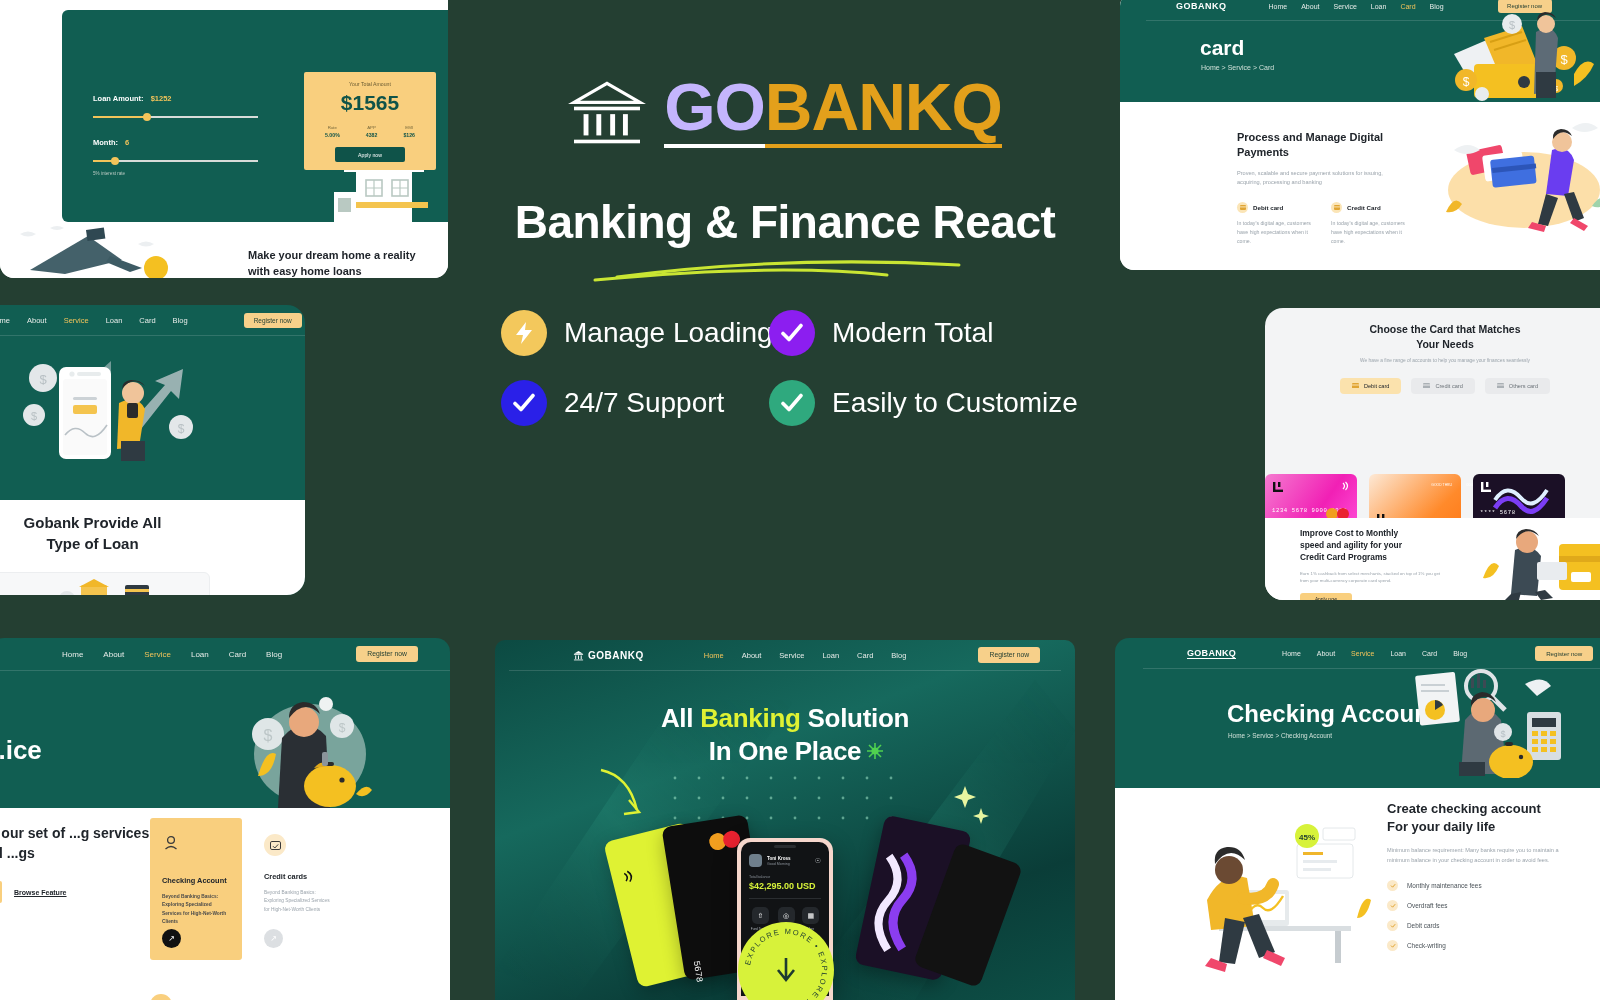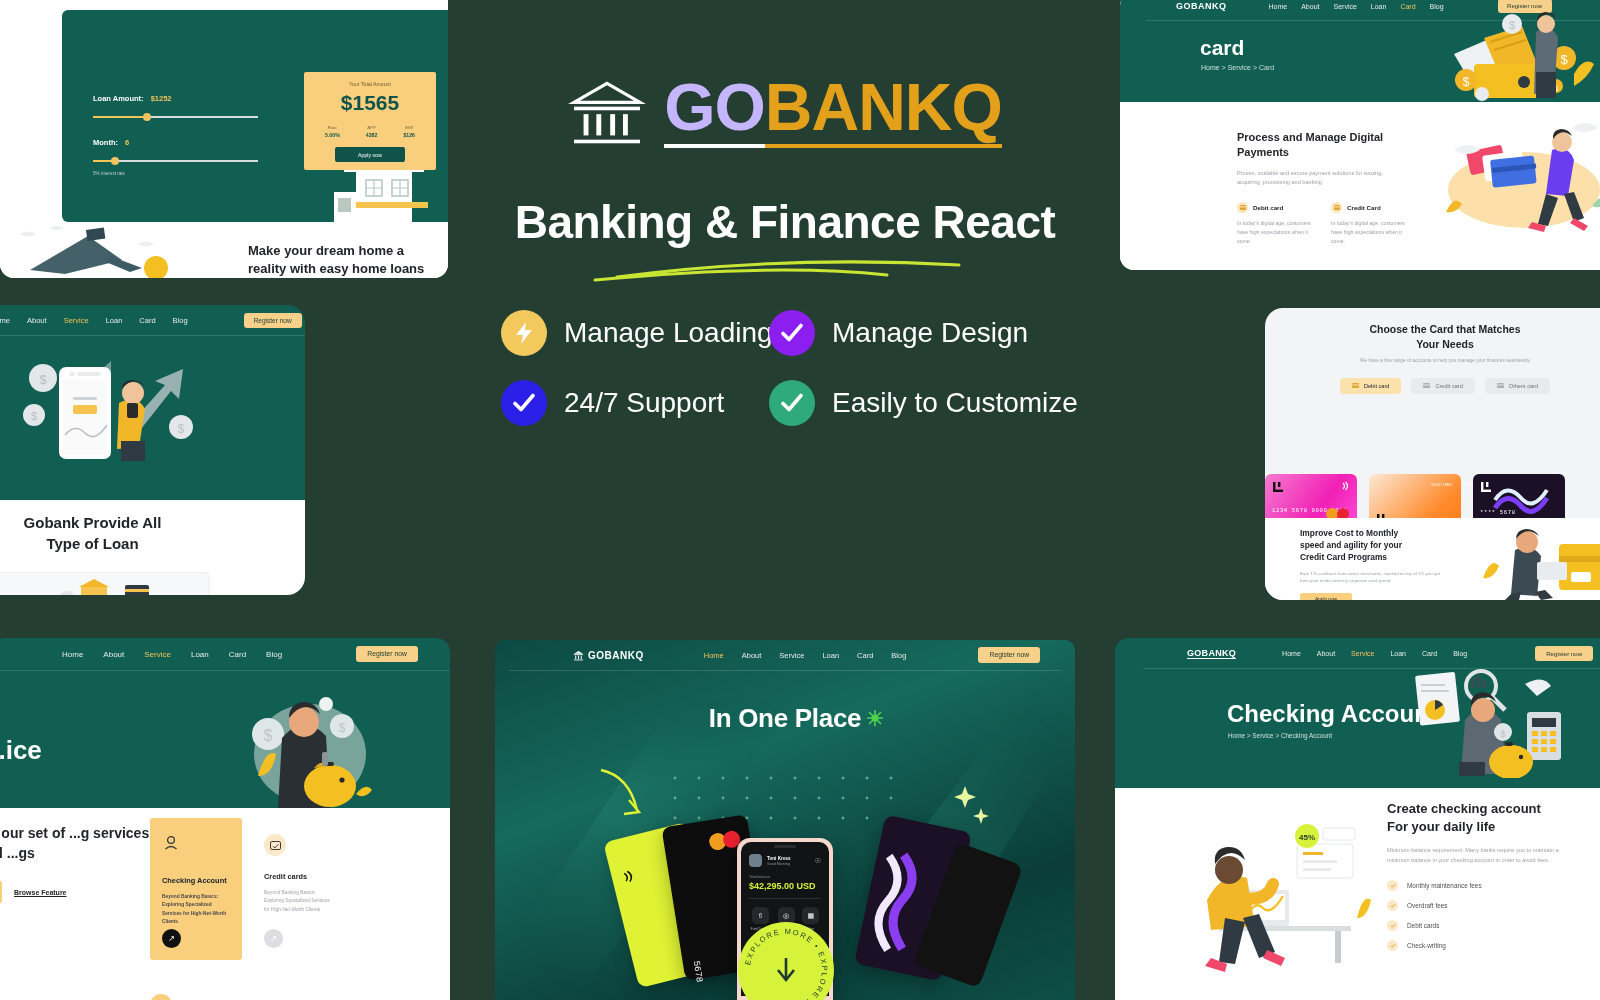--- a/index.html
+++ b/index.html
@@ -118,21 +118,21 @@
     <div style="position:absolute;left:0;bottom:0;width:448px;height:56px;background:#fff;">
       <svg width="180" height="56" viewBox="0 0 180 56" style="position:absolute;left:10px;top:0;">
         <path d="M20 48 L78 14 L112 38 L55 52 Z" fill="#44616a"></path>
         <rect x="76" y="8" width="18" height="11" fill="#2f4852" transform="rotate(-8 76 8)"></rect>
         <path d="M100 34 L132 46 L120 50 L96 40 Z" fill="#3d5b64"></path>
         <circle cx="146" cy="46" r="12" fill="#f4c021"></circle>
         <path d="M10 12 q8 -5 16 0 q-8 5 -16 0" fill="#eceff1"></path>
         <path d="M40 6 q7 -4 14 0 q-7 4 -14 0" fill="#eceff1"></path>
         <path d="M128 22 q8 -5 16 0 q-8 5 -16 0" fill="#eceff1"></path>
       </svg>
-      <div style="position:absolute;left:248px;top:20px;width:180px;color:#20252b;font-weight:700;font-size:13px;line-height:1.42;">Make your dream home a reality with easy home loans</div>
+      <div style="position:absolute;left:248px;top:26px;width:180px;color:#20252b;font-weight:700;font-size:11px;line-height:1.42;">Make your dream home a reality with easy home loans</div>
     </div>
   </div>
 
   <div class="panel" style="left:-140px;top:305px;width:445px;height:290px;border-radius:0 18px 18px 0;background:#115e52;">
     <div class="navbar" style="height:30px;padding:0 0 0 130px;">
       <div class="nav-links" style="margin-left:0;gap:17px;font-size:7.5px;">
         <span>Home</span>
         <span>About</span>
         <span class="active">Service</span>
         <span>Loan</span>
@@ -510,20 +510,23 @@
         <span>Service</span>
         <span>Loan</span>
         <span>Card</span>
         <span>Blog</span>
       </div>
       <div class="reg-btn" style="width:62px;height:16px;font-size:6.8px;line-height:16px;margin-left:72px;">Register now</div>
     </div>
     <div class="hair" style="margin:0 14px;"></div>
 
     <div style="position:absolute;left:0;right:0;top:62px;text-align:center;color:#fff;font-weight:700;font-size:26px;line-height:1.25;letter-spacing:-.3px;">
+      <div>
+        <span>All </span><span style="color:#dff233;">Banking</span><span> Solution</span>
+      </div>
       <div style="position:relative;display:inline-block;">
         <span>In One Place</span>
         <svg width="16" height="16" viewBox="0 0 16 16" style="position:absolute;right:-22px;top:8px;">
           <g stroke="#4fd14f" stroke-width="1.6">
             <line x1="8" y1="0" x2="8" y2="16"></line>
               <line x1="0" y1="8" x2="16" y2="8"></line>
             <line x1="2" y1="2" x2="14" y2="14"></line>
               <line x1="14" y1="2" x2="2" y2="14"></line>
           </g>
           <circle cx="8" cy="8" r="3.6" fill="#4fd14f"></circle>
@@ -822,21 +825,21 @@
             </svg>
         </div>
         <div class="feat-label">Manage Loading</div>
       </div>
       <div class="feat">
         <div class="feat-ico" style="background:#8c1ef0;">
           <svg width="24" height="20" viewBox="0 0 24 20">
               <path d="M3 10.5 l6 6 l12 -14" stroke="#fff" stroke-width="3.6" fill="none" stroke-linecap="round" stroke-linejoin="round"></path>
             </svg>
         </div>
-        <div class="feat-label">Manage Design</div>
+        <div class="feat-label">Modern Total</div>
       </div>
       <div class="feat">
         <div class="feat-ico" style="background:#2a20e8;">
           <svg width="24" height="20" viewBox="0 0 24 20">
               <path d="M3 10.5 l6 6 l12 -14" stroke="#fff" stroke-width="3.6" fill="none" stroke-linecap="round" stroke-linejoin="round"></path>
             </svg>
         </div>
         <div class="feat-label">24/7 Support</div>
       </div>
       <div class="feat">

